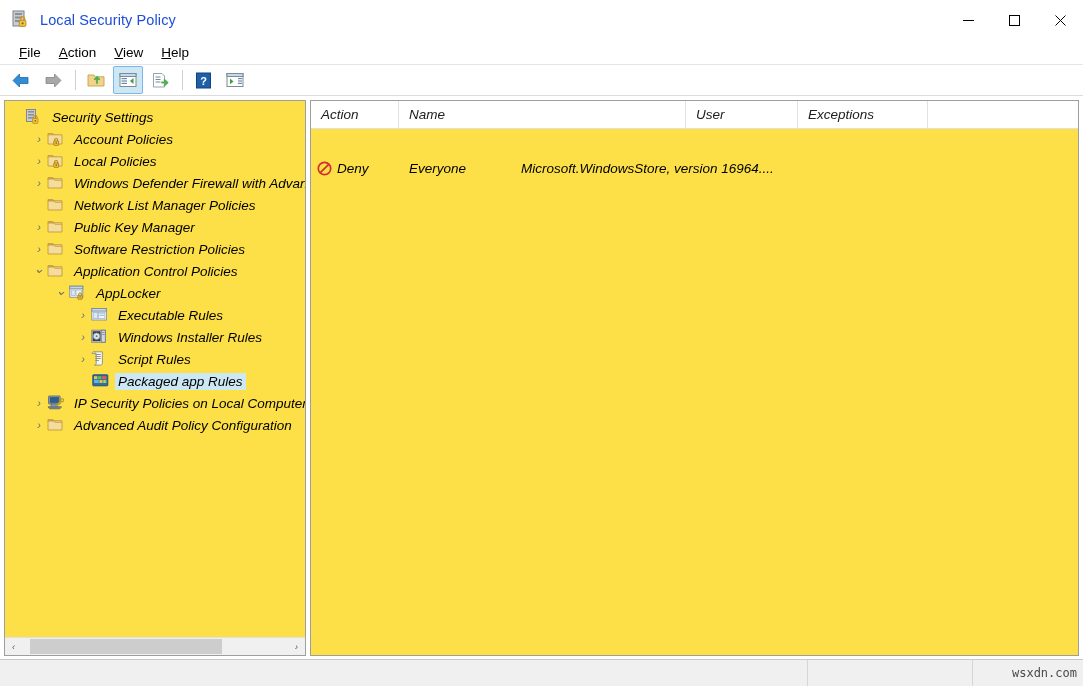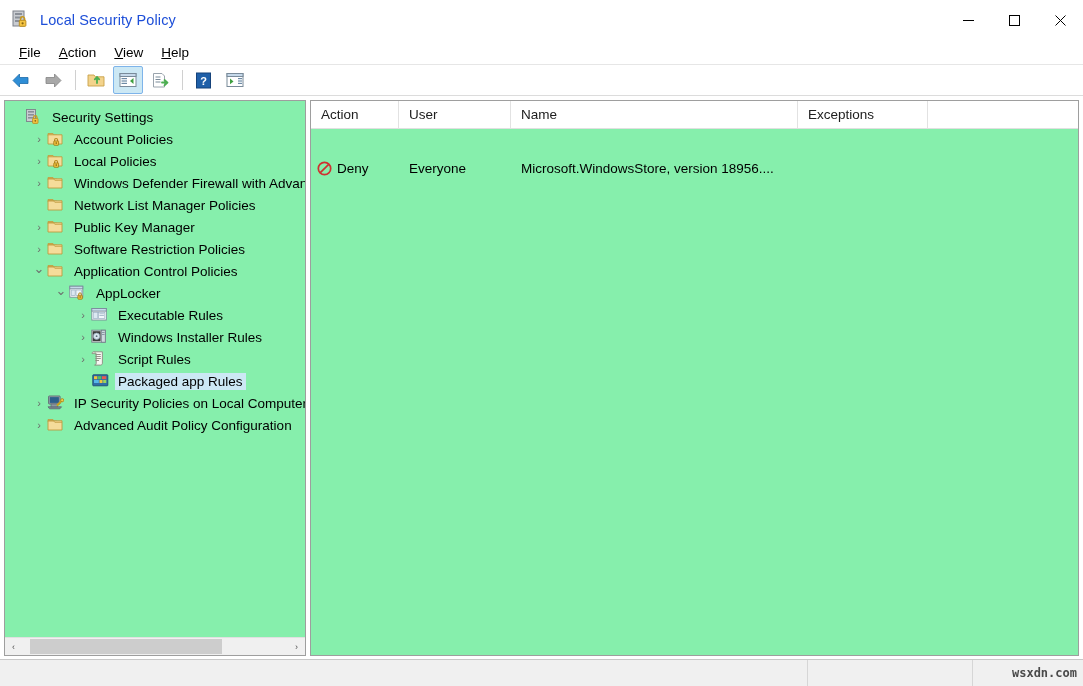--- a/index.html
+++ b/index.html
@@ -115,25 +115,26 @@
   .content {
     flex: 1 1 auto;
     display: flex;
     padding: 4px 4px 0 4px;
     box-sizing: border-box;
     min-height: 0;
     background: #ffffff;
   }
   .pane {
     border: 1px solid #9e9e9e;
-    background: #86efac;
+    background: #fde047;
     box-sizing: border-box;
     display: flex;
     flex-direction: column;
     min-height: 0;
+    font-style: italic;
   }
   .tree-pane {
     width: 302px;
     flex: 0 0 302px;
     margin-right: 4px;
   }
   .list-pane {
     flex: 1 1 auto;
   }
 
@@ -288,21 +289,20 @@
     width: 110px;
     flex: 0 0 110px;
     border-right: none;
     justify-content: flex-end;
     padding-right: 6px;
   }
   .watermark {
     font-family: "DejaVu Sans Mono", monospace;
     font-size: 12px;
     color: #4a4a4a;
-    font-weight: bold;
   }
 </style>
 </head>
 <body>
 
 <div class="window">
 
   <div class="titlebar">
     <div class="title-icon">
       <svg width="22" height="22" viewBox="0 0 22 22">
@@ -573,36 +573,36 @@
         <div class="hs-track">
           <div class="hs-thumb"></div>
         </div>
         <div class="hs-arrow">›</div>
       </div>
     </div>
 
     <div class="pane list-pane">
       <div class="lv-header">
         <div class="lv-col c-action">Action</div>
+        <div class="lv-col c-name">Name</div>
         <div class="lv-col c-user">User</div>
-        <div class="lv-col c-name">Name</div>
         <div class="lv-col c-exc">Exceptions</div>
         <div class="lv-col c-fill"></div>
       </div>
       <div class="lv-body" id="list-body">
           <div class="lv-row">
             <div class="lv-cell c-action">
               <span class="deny-icon"><svg width="15" height="15" viewBox="0 0 15 15">
                   <circle cx="7.5" cy="7.5" r="6.2" fill="none" stroke="#cf3030" stroke-width="1.7"></circle>
                   <line x1="3.3" y1="11.7" x2="11.7" y2="3.3" stroke="#cf3030" stroke-width="1.7"></line>
                 </svg></span>
               <span>Deny</span>
             </div>
             <div class="lv-cell c-user">Everyone</div>
-            <div class="lv-cell c-name">Microsoft.WindowsStore, version 18956....</div>
+            <div class="lv-cell c-name">Microsoft.WindowsStore, version 16964....</div>
             <div class="lv-cell c-exc"></div>
           </div>
         </div>
     </div>
   </div>
 
   <div class="statusbar">
     <div class="sb-seg s1"></div>
     <div class="sb-seg s2"></div>
     <div class="sb-seg s3">

